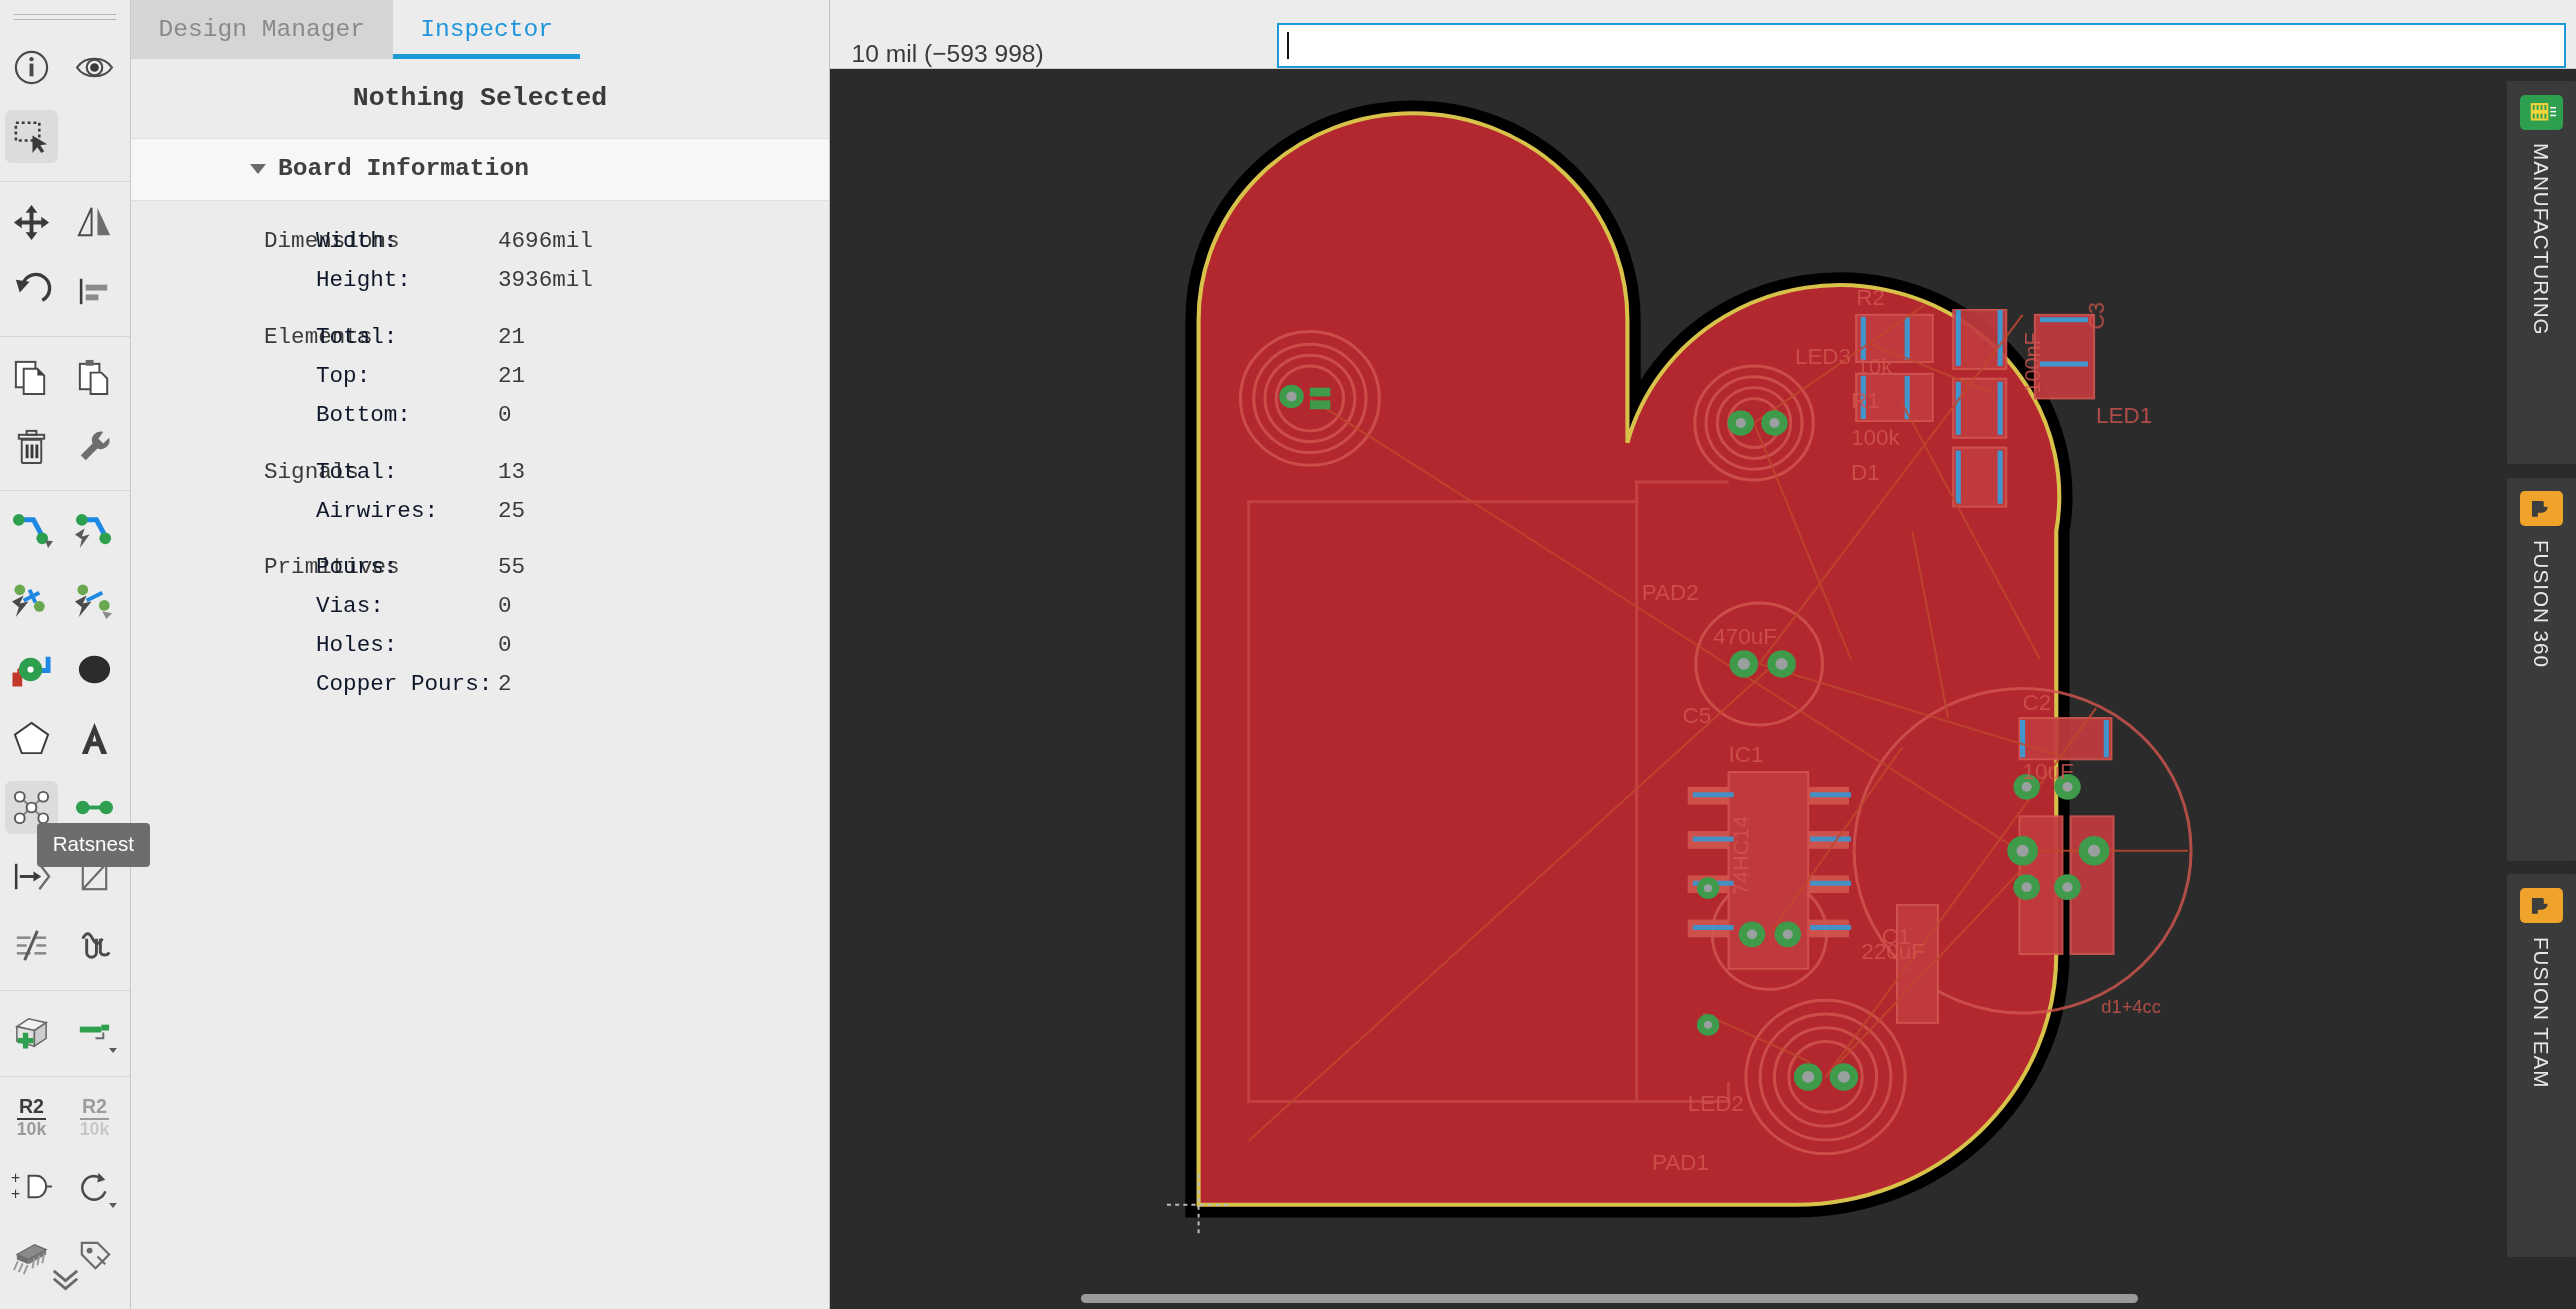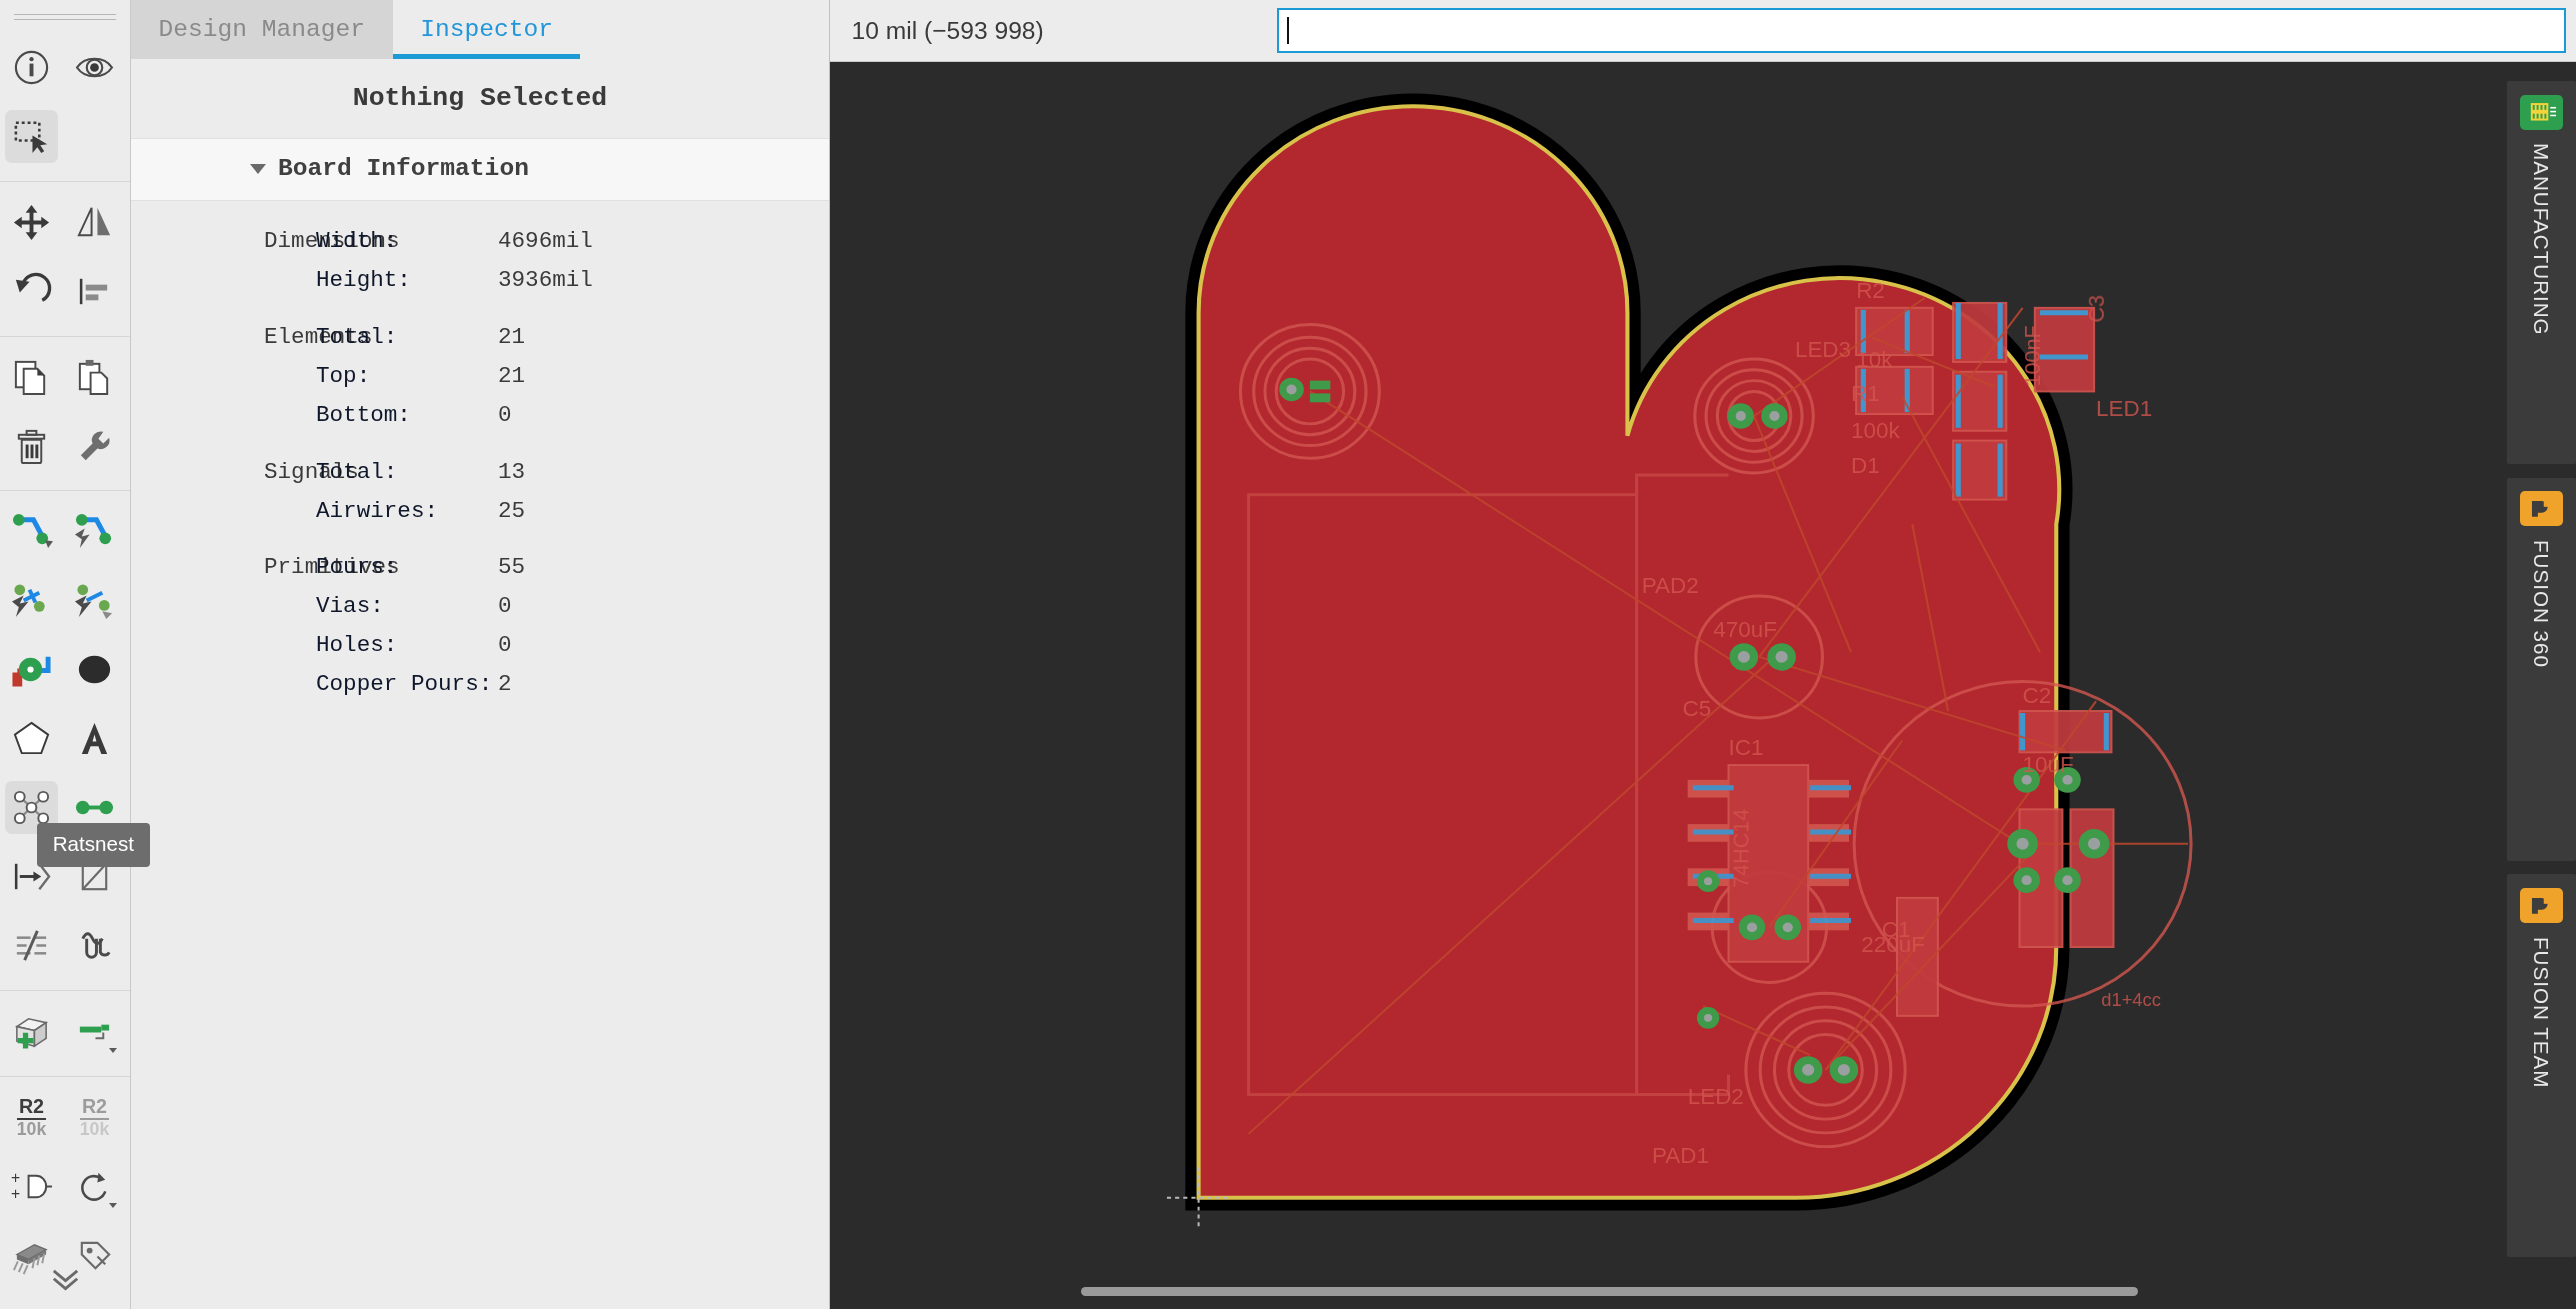--- a/index.html
+++ b/index.html
@@ -91,21 +91,21 @@
   .info-group { margin-bottom: 17.7px; }
   .info-row { display:flex; align-items:center; line-height: 39px; }
   .info-group-name { width: 185px; padding-left: 133px; font-size: 22.6px; color:#3a3a3a; }
   .info-key { width: 182px; font-size: 22.6px; color:#0f172a; }
   .info-val { font-size: 22.6px; color:#3a3a3a; }
   .info-row + .info-row .info-group-name { visibility: hidden; }
 
   
   .canvas-wrap { position: relative; flex: 1 1 auto; height: 1310px; background:#2b2b2b; }
   .topbar {
-    height: 62px; background:#ececec; display:flex; align-items:center;
+    height: 69px; background:#ececec; display:flex; align-items:flex-end;
     border-bottom: 1px solid #c9c9c9;
   }
   .coord {
     font-size: 24.6px; color: #3a3a3a; padding-left: 21.6px; width: 447px;
   }
   .cmdline-wrap { flex:1 1 auto; padding-right: 9.8px; display:flex; align-items:center; }
   .cmdline {
     flex:1 1 auto; height: 45px; background:#fff; border: 2px solid #1b9ad6;
     display:flex; align-items:center; padding: 0 7.9px;
   }

